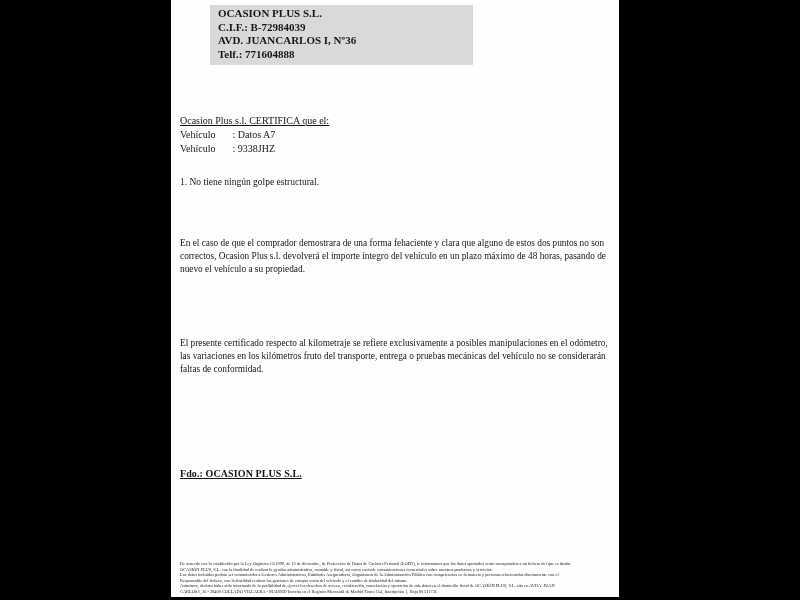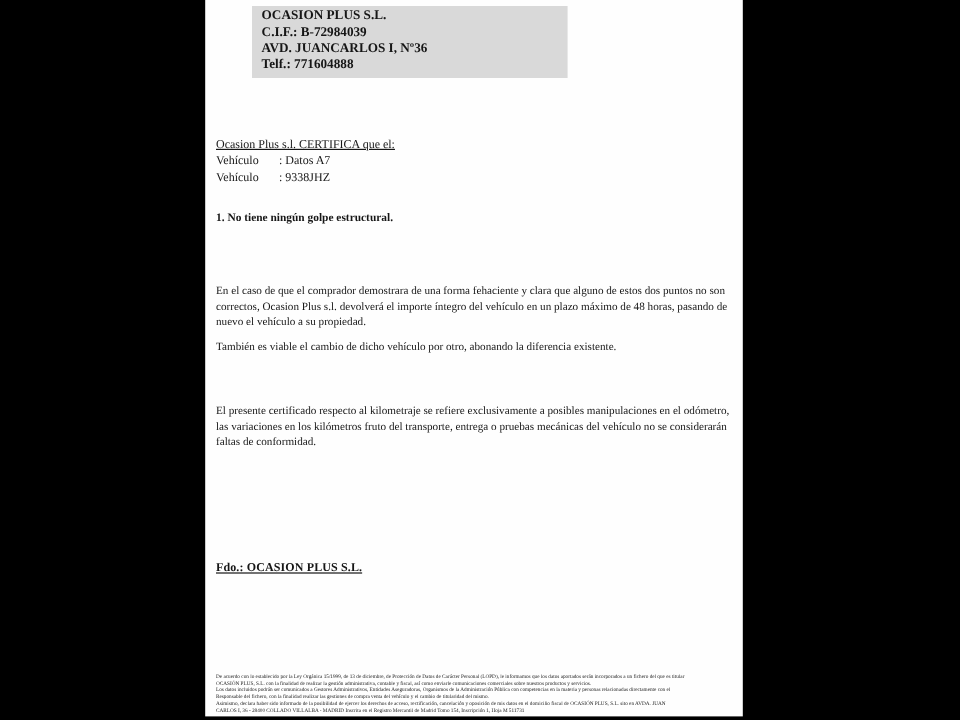--- a/index.html
+++ b/index.html
@@ -66,21 +66,20 @@
     display: inline-block;
     width: 50px;
   }
   .kv-value { display: inline-block; }
   .point {
     position: absolute;
     left: 9px;
     width: 436px;
     font-size: 9.5px;
     line-height: 13px;
-    font-weight: bold;
   }
   .point-1 { top: 176px; }
   .point-2 { top: 197px; }
   .para {
     position: absolute;
     left: 9px;
     width: 437px;
     font-size: 9.3px;
     line-height: 13px;
     text-align: left;
@@ -133,21 +132,20 @@
     </div>
 
     <div class="kv kv-plate">
       <span class="kv-label">Vehículo</span>
       <span class="kv-value">: 9338JHZ</span>
     </div>
 
     <div class="point point-1">1. No tiene ningún golpe estructural.</div>
 
     <div class="para para-1">En el caso de que el comprador demostrara de una forma fehaciente y clara que alguno de estos dos puntos no son correctos, Ocasion Plus s.l. devolverá el importe íntegro del vehículo en un plazo máximo de 48 horas, pasando de nuevo el vehículo a su propiedad.</div>
-    <div class="para para-2">También es viable el cambio de dicho vehículo por otro, abonando la diferencia existente.</div>
     <div class="para para-4">El presente certificado respecto al kilometraje se refiere exclusivamente a posibles manipulaciones en el odómetro, las variaciones en los kilómetros fruto del transporte, entrega o pruebas mecánicas del vehículo no se considerarán faltas de conformidad.</div>
 
     <div class="signature">Fdo.: OCASION PLUS S.L.</div>
 
     <div class="legal">
       <div>De acuerdo con lo establecido por la Ley Orgánica 15/1999, de 13 de diciembre, de Protección de Datos de Carácter Personal (LOPD), le informamos que los datos aportados serán incorporados a un fichero del que es titular</div>
       <div>OCASIÓN PLUS, S.L. con la finalidad de realizar la gestión administrativa, contable y fiscal, así como enviarle comunicaciones comerciales sobre nuestros productos y servicios.</div>
       <div>Los datos incluidos podrán ser comunicados a Gestores Administrativos, Entidades Aseguradoras, Organismos de la Administración Pública con competencias en la materia y personas relacionadas directamente con el</div>
       <div>Responsable del fichero, con la finalidad realizar las gestiones de compra venta del vehículo y el cambio de titularidad del mismo.</div>
       <div>Asimismo, declara haber sido informado de la posibilidad de ejercer los derechos de acceso, rectificación, cancelación y oposición de mis datos en el domicilio fiscal de OCASIÓN PLUS, S.L. sito en AVDA. JUAN</div>

